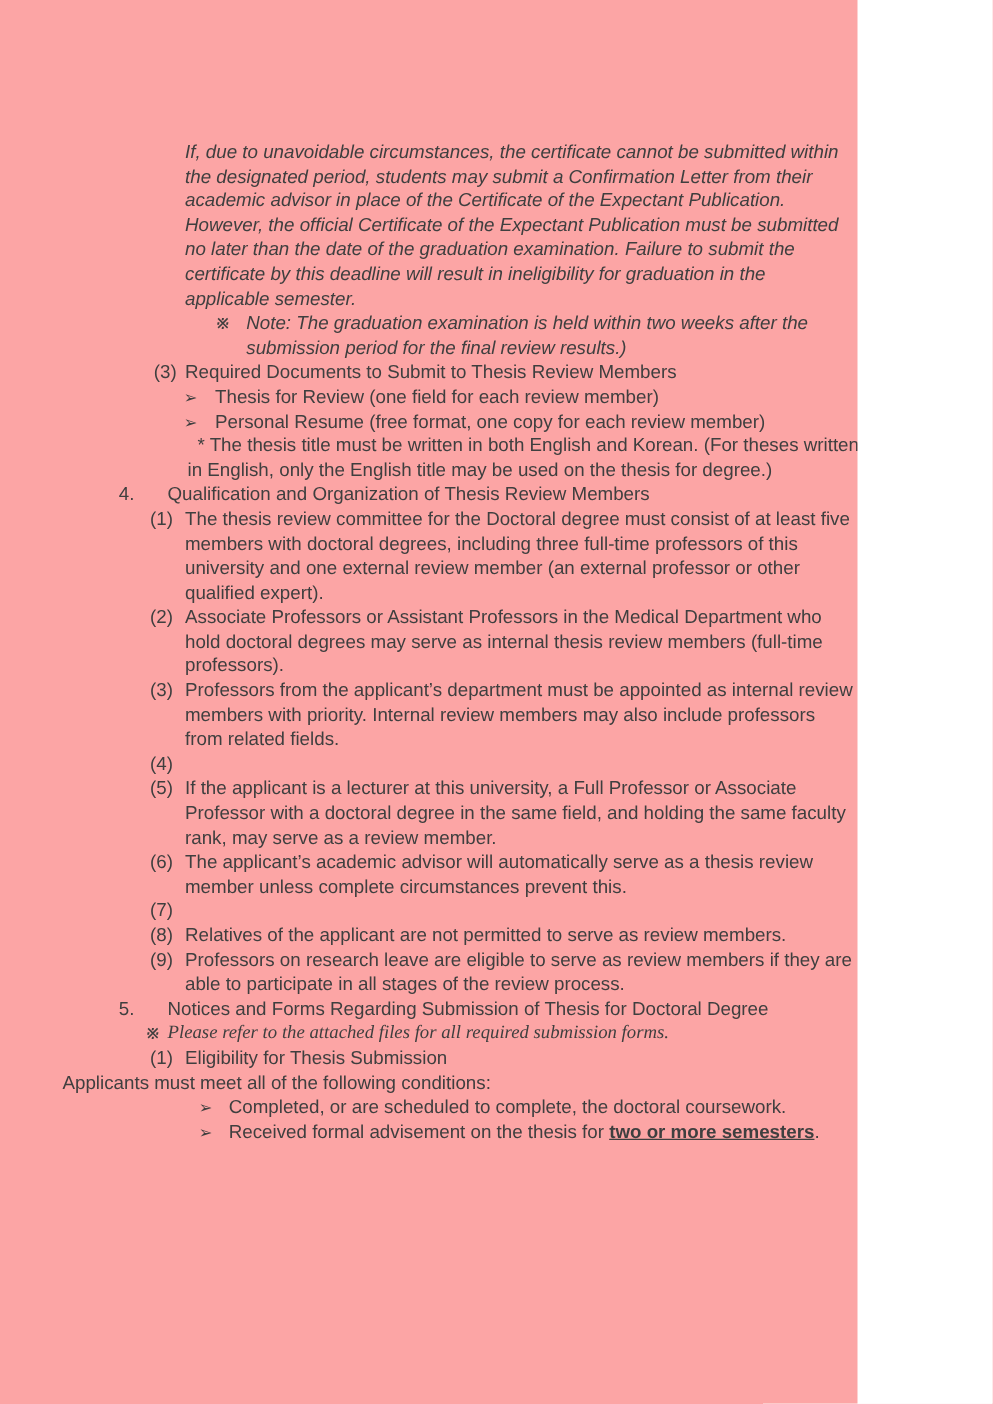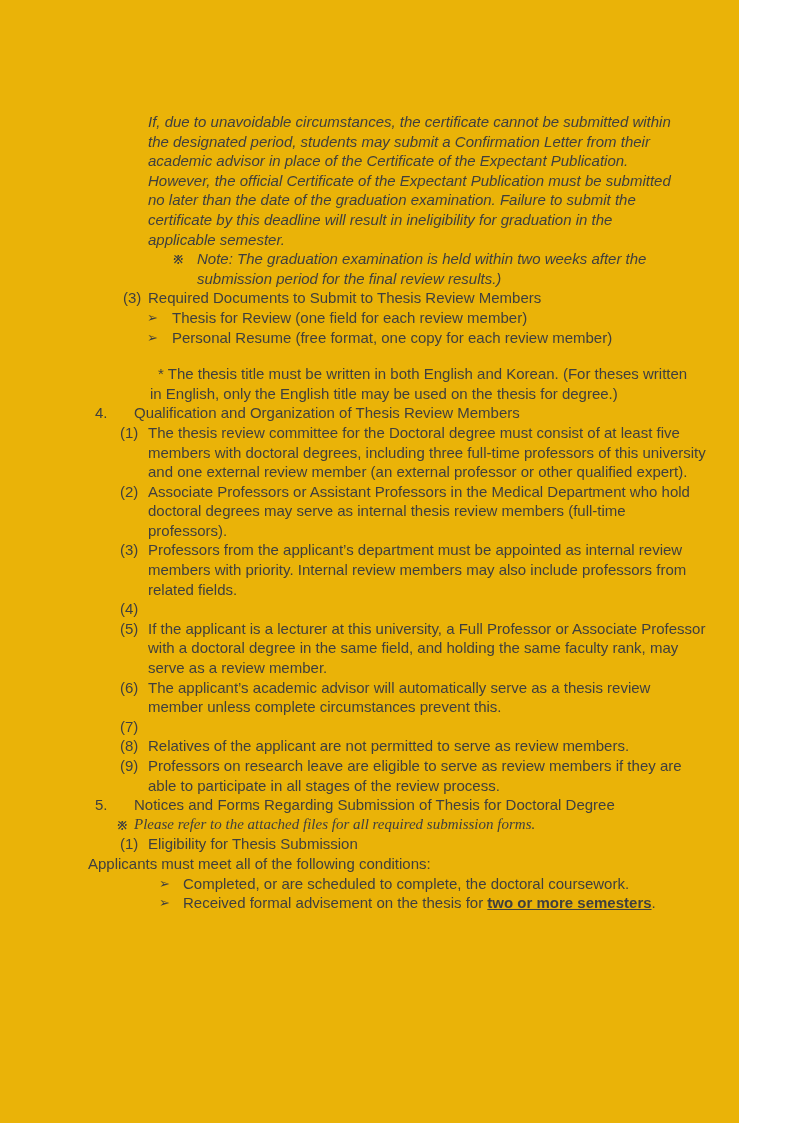--- a/index.html
+++ b/index.html
@@ -2,23 +2,23 @@
 <html><head>
 <meta charset="utf-8">
 <style>
   html, body {
     margin: 0;
     padding: 0;
     background: #ffffff;
   }
   .page {
     position: relative;
-    width: 739px;
+    width: 686px;
     height: 1123px;
-    background: #eab308;
+    background: #fca5a5;
     color: #3f3f3f;
     font-family: "Liberation Sans", "DejaVu Sans", sans-serif;
     font-size: 15px;
     line-height: 19.6px;
     box-sizing: border-box;
     padding-top: 112px;
     overflow: hidden;
   }
   .row { display: flex; align-items: flex-start; }
   .marker { flex: 0 0 auto; }
@@ -36,39 +36,39 @@
   .h-l1 .marker { width: 25px; }
   .h-l1 .text { width: 560px; }
 
   
   .bul1 { margin-left: 147px; }
   .bul1 .marker { width: 25px; }
   .bul1 .text { width: 525px; }
   .arrow-glyph { font-size: 13px; line-height: 19.6px; }
 
   
-  .star { margin-left: 150px; width: 548px; text-indent: 8px; margin-top: 17px; }
+  .star { margin-left: 150px; width: 548px; text-indent: 8px; }
 
   
   .h-l0 { margin-left: 95px; }
   .h-l0 .marker { width: 27px; }
   .h-l0 .text { width: 578px; margin-left: 12px; }
 
   
   .item { margin-left: 120px; }
   .item .marker { width: 28px; }
   .item .text { width: 560px; }
 
   
   .note2 { margin-left: 116px; font-style: italic; }
   .note2 .marker { width: 18px; }
   .note2 .text { width: 560px; font-family: Liberation Serif, serif; }
 
   
-  .plain { margin-left: 88px; width: 580px; }
+  .plain { margin-left: 50px; width: 580px; }
 
   
   .bul2 { margin-left: 159px; }
   .bul2 .marker { width: 24px; }
   .bul2 .text { width: 515px; }
 
   .bold { font-weight: bold; text-decoration: underline; }
 </style>
 </head>
 <body>

